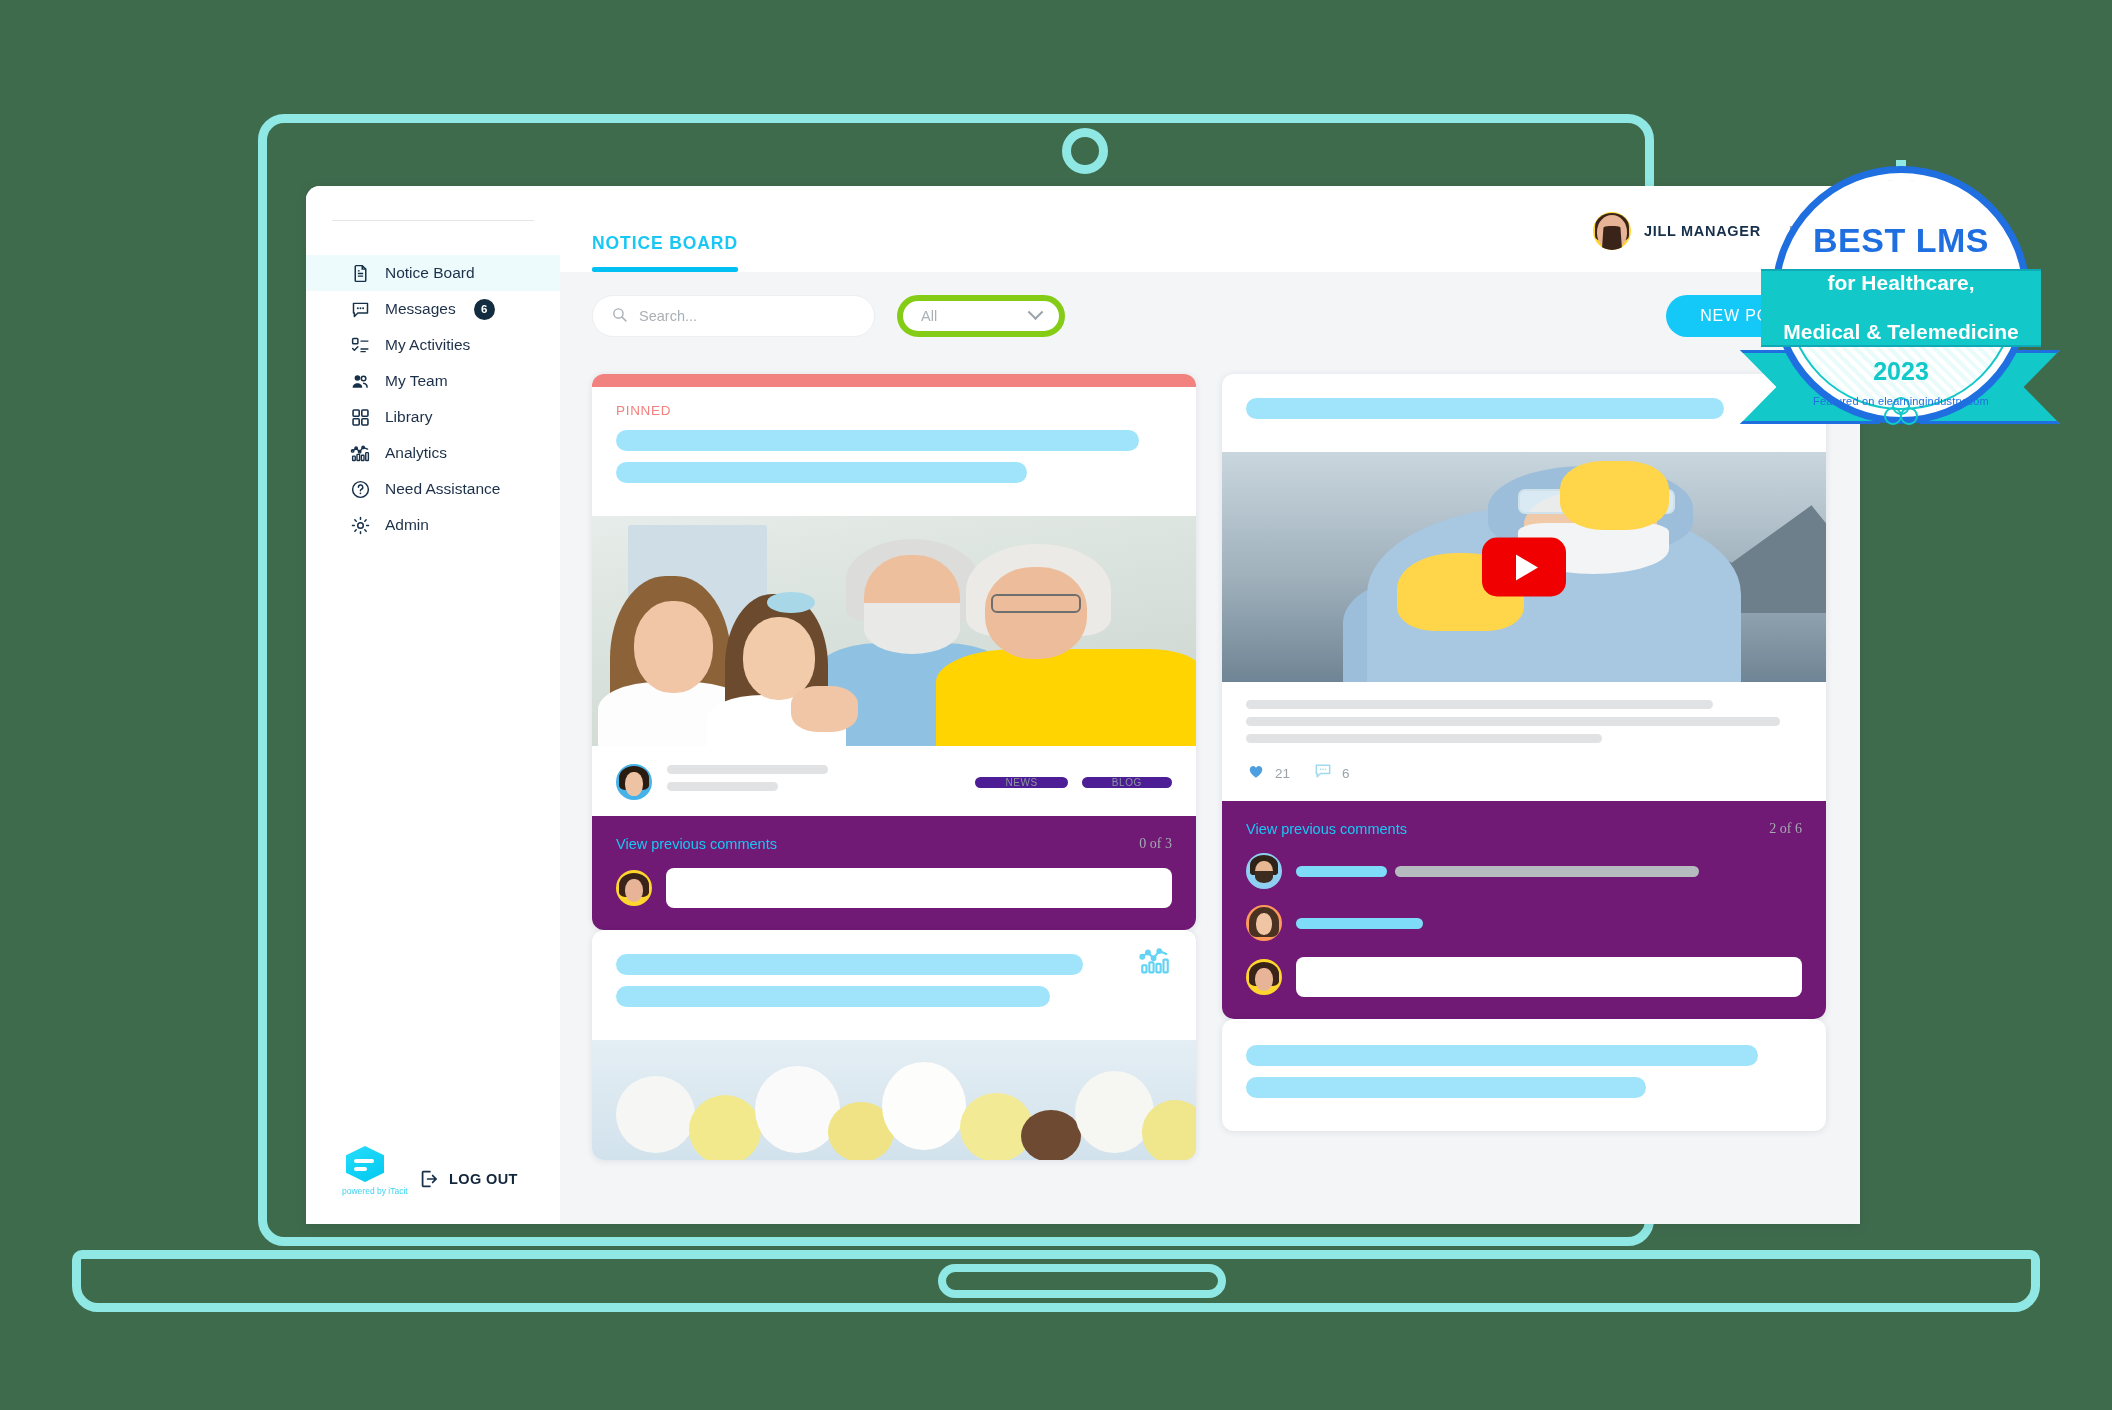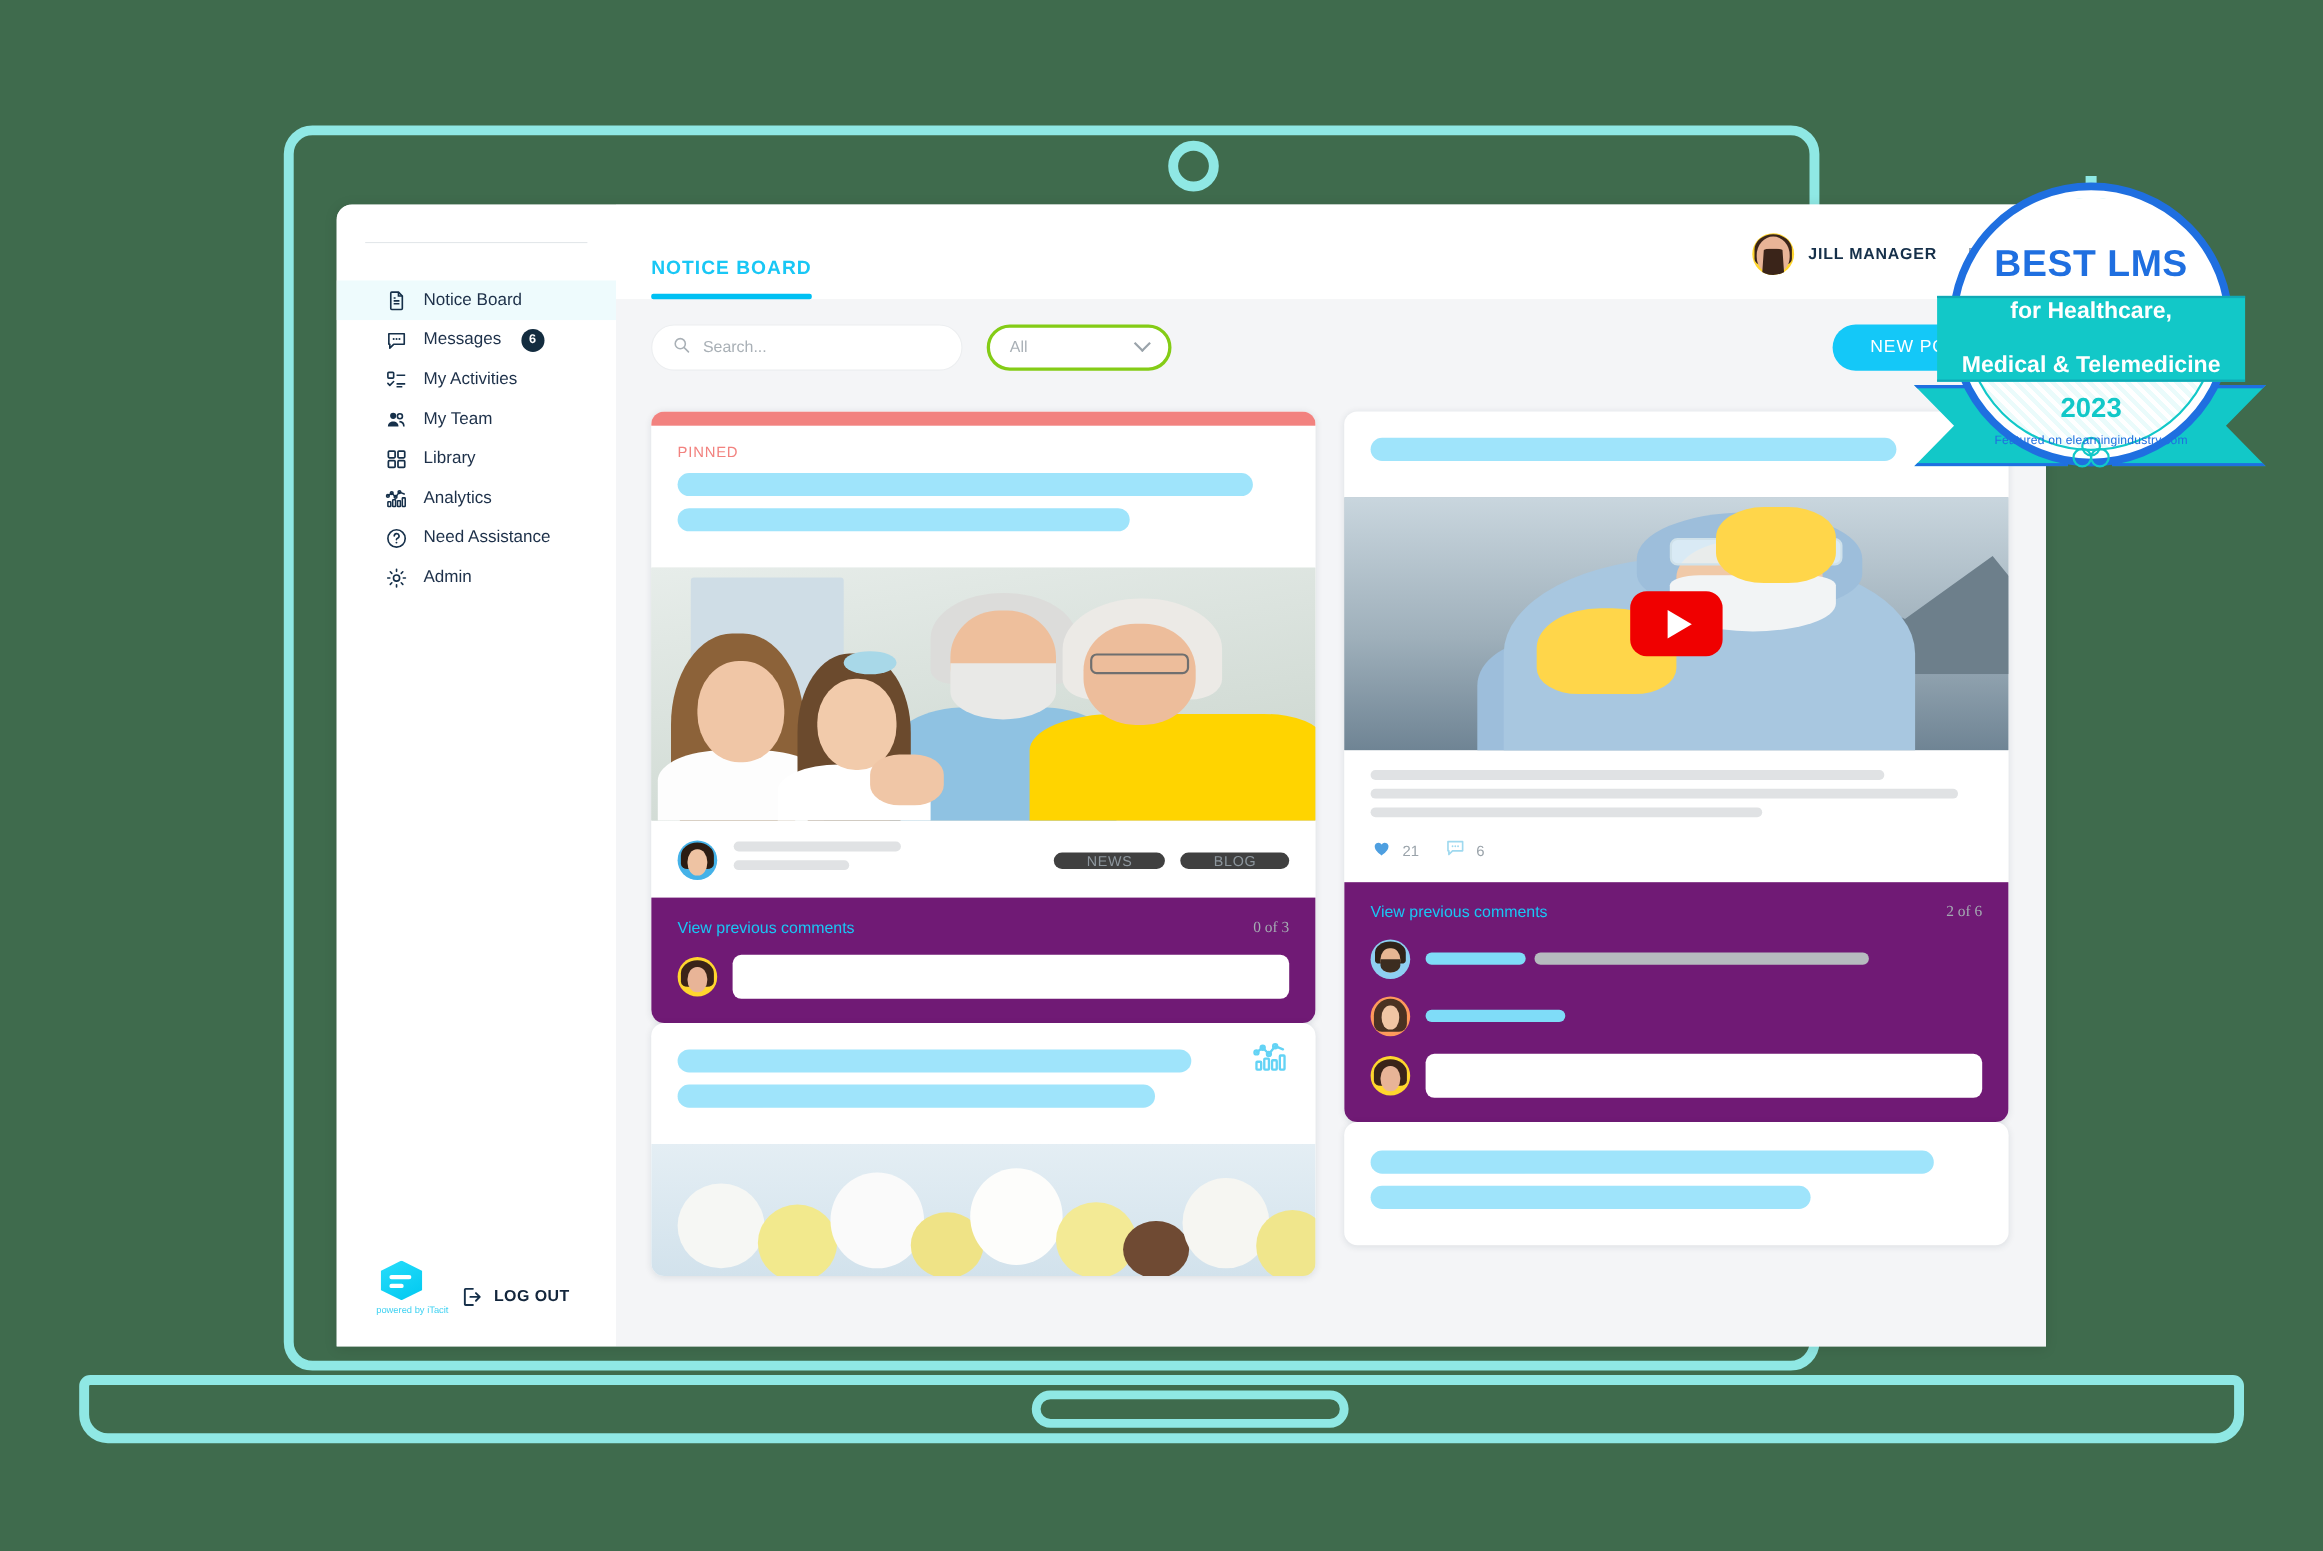--- a/index.html
+++ b/index.html
@@ -156,21 +156,21 @@
     border:1px solid #eceef0;
   }
   .search input {
     border:none; outline:none; font-size:14.5px; color:#9aa3aa;
     font-family:"Liberation Sans", sans-serif; width:100%; background:transparent;
   }
   .search input::placeholder { color:#a9b0b6; }
   .filter {
     width: 168px; height: 42px; background:#fff; border-radius:21px;
     display:flex; align-items:center; padding: 0 18px;
-    border:3px solid #84cc16; color:#a9b0b6; font-size:14.5px; cursor:pointer;
+    border:6px solid #84cc16; color:#a9b0b6; font-size:14.5px; cursor:pointer;
   }
   .filter .chev2 {
     margin-left:auto; width:11px; height:11px;
     border-right:2.4px solid #9aa3aa; border-bottom:2.4px solid #9aa3aa;
     transform: rotate(45deg) translate(-3px,-3px);
   }
   .newpost {
     margin-left:auto; height:42px; padding:0 34px;
     background:#14c8f8; color:#fff; border:none; border-radius:21px;
     font-size:16px; letter-spacing:.8px; font-family:"Liberation Sans", sans-serif;
@@ -242,22 +242,22 @@
   
   .photo.pills { background:linear-gradient(#e4eef4,#d2e2ec); height:120px; }
   .pill { position:absolute; border-radius:50%; }
 
   .meta { padding: 18px 24px 16px 24px; }
   .meta-row { display:flex; align-items:center; gap:15px; }
   .meta-lines { flex:1; }
   .gline { height:9px; border-radius:5px; background:#e0e2e4; margin-bottom:8px; }
   .tagwrap { display:flex; gap:14px; }
   .tag {
-    background:#404040; color:#8d969d; border-radius:15px;
-    padding:0 30px; font-size:13px; letter-spacing:.6px; cursor:pointer;
+    background:#4c1d95; color:#8d969d; border-radius:15px;
+    padding:0 30px; font-size:10px; letter-spacing:.6px; cursor:pointer;
   }
   .reacts { display:flex; align-items:center; gap:9px; margin-top:18px; }
   .reacts .num { color:#9aa3aa; font-size:13.5px; margin-right:14px; }
 
   .comments { background:#701a75; padding: 20px 24px 22px 24px; }
   .cm-top { display:flex; align-items:center; }
   .cm-link { color:#19c7f5; font-size:14.5px; cursor:pointer; }
   .cm-count { margin-left:auto; color:#a4acb2; font-size:14px;font-family:Liberation Serif, serif; }
   .cm-count b { font-weight:400; }
   .cm-row { display:flex; align-items:center; gap:14px; margin-top:16px; }

